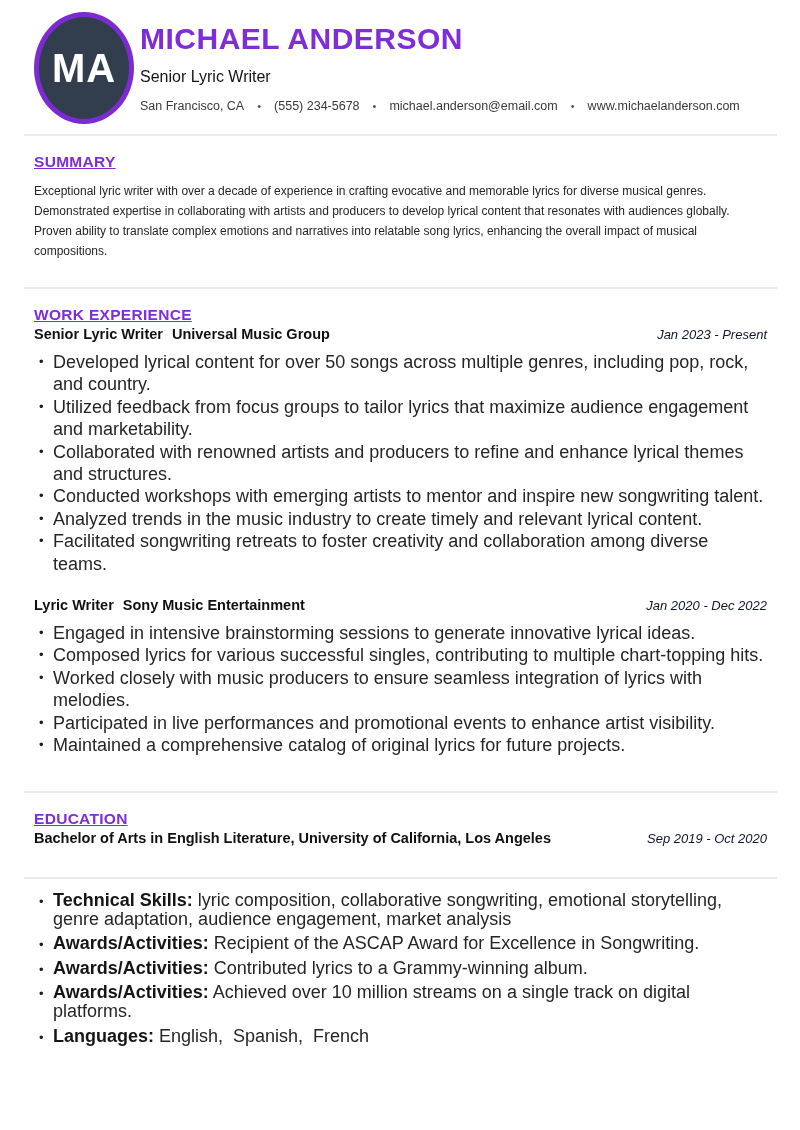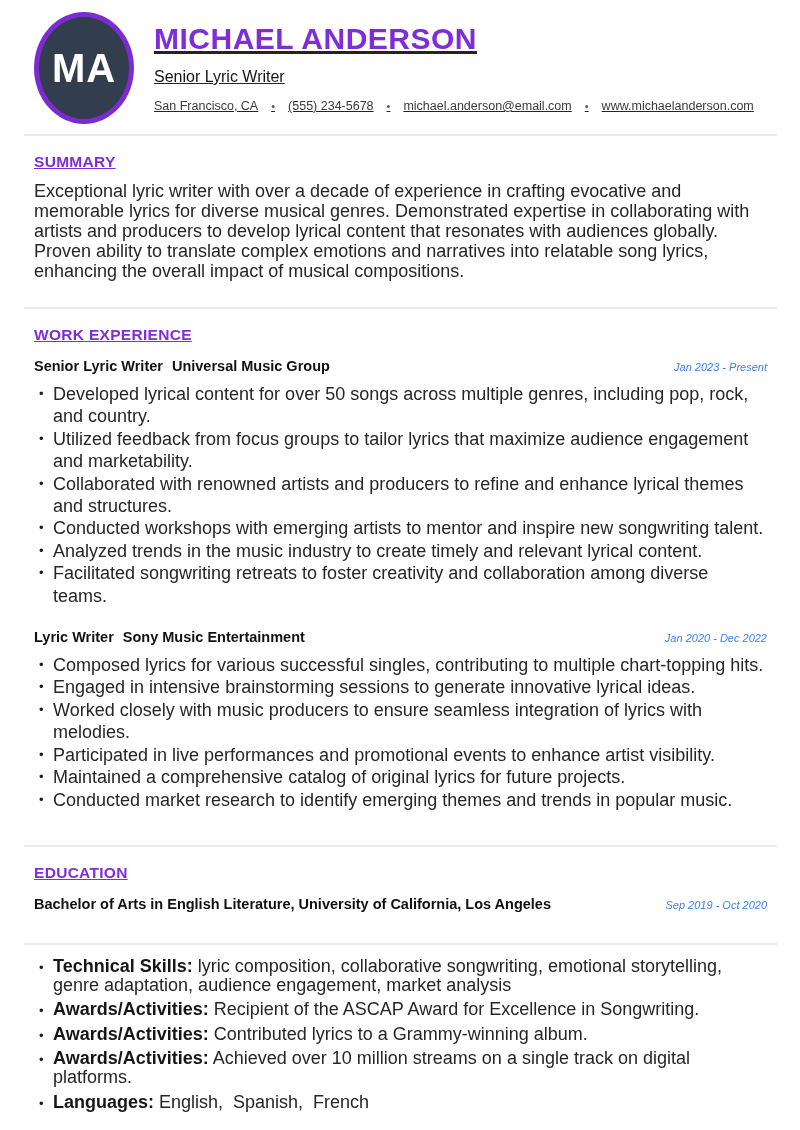--- a/index.html
+++ b/index.html
@@ -17,21 +17,21 @@
   .avatar {
     width: 100px; height: 112px; flex: 0 0 100px;
     border-radius: 50%;
     border: 5px solid #7c2bd3;
     background: #323e4e;
     display: flex; align-items: center; justify-content: center;
   }
   .avatar span {
     color: #ffffff; font-size: 40px; font-weight: 700; letter-spacing: 1px;
   }
-  .header-text { margin-left: 20px; padding-top: 10px; text-decoration: underline; }
+  .header-text { margin-left: 6px; padding-top: 10px; }
   .name {
     color: #7f2dd8; font-size: 30px; font-weight: 800; letter-spacing: 0.5px;
   }
   .subtitle { margin-top: 12px; font-size: 16px; color: #151515; font-weight: 400; }
   .contact { margin-top: 13px; font-size: 12.5px; color: #3a3a3a; display: flex; align-items: center; }
   .contact .sep { margin: 0 13px; color: #555; font-size: 11px; }
 
   
   hr.divider {
     border: none; border-top: 2px solid #ebebe9;
@@ -40,32 +40,32 @@
   hr.divider.after-header { margin-top: 9px; }
   hr.divider.after-work { margin-top: 34px; }
   hr.divider.after-edu { margin-top: 31px; }
 
   
   .section-heading {
     margin-top: 17px;
     color: #7f2dd8; font-size: 15.5px; font-weight: 700; letter-spacing: 0.3px; text-decoration: underline;
   }
   .summary-text {
-    margin-top: 10px; font-size: 18px; line-height: 20px; color: #262626;
+    margin-top: 10px; font-size: 12px; line-height: 20px; color: #262626;
     max-width: 738px;
   }
 
   .title-row {
     display: flex; justify-content: space-between; align-items: baseline;
-    margin-top: 14px;
+    margin-top: 2px;
   }
   .job-entry + .job-entry .title-row { margin-top: 22px; }
   .title-left { font-size: 14.5px; font-weight: 700; color: #111111; }
   .title-left .company { margin-left: 9px; }
-  .dates { font-size: 11px; font-style: italic; color: #3b82f6; white-space: nowrap; }
+  .dates { font-size: 13px; font-style: italic; color: #0f172a; white-space: nowrap; }
 
   ul.bullets { list-style: none; margin-top: 9px; }
   ul.bullets li {
     position: relative; padding-left: 19px;
     font-size: 18px; line-height: 22.4px; color: #262626;
   }
   ul.bullets li::before {
     content: "•";
     position: absolute; left: 5px; top: 0;
     color: #1c1c1c; font-size: 13px;
@@ -131,26 +131,25 @@
     </div>
 
     <div class="job-entry">
       <div class="title-row">
         <div class="title-left">
           <span>Lyric Writer</span><span class="company">Sony Music Entertainment</span>
         </div>
         <span class="dates">Jan 2020 - Dec 2022</span>
       </div>
       <ul class="bullets">
+        <li>Engaged in intensive brainstorming sessions to generate innovative lyrical ideas.</li>
         <li>Composed lyrics for various successful singles, contributing to multiple chart-topping hits.</li>
-        <li>Engaged in intensive brainstorming sessions to generate innovative lyrical ideas.</li>
         <li>Worked closely with music producers to ensure seamless integration of lyrics with melodies.</li>
         <li>Participated in live performances and promotional events to enhance artist visibility.</li>
         <li>Maintained a comprehensive catalog of original lyrics for future projects.</li>
-        <li>Conducted market research to identify emerging themes and trends in popular music.</li>
       </ul>
     </div>
   </div>
 
   <hr class="divider after-work">
 
   <div class="section">
     <div class="section-heading">EDUCATION</div>
     <div class="title-row">
       <div class="title-left">Bachelor of Arts in English Literature, University of California, Los Angeles</div>

